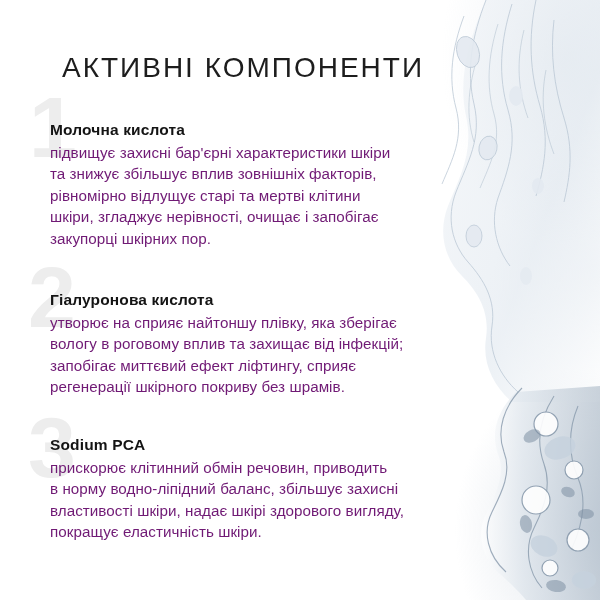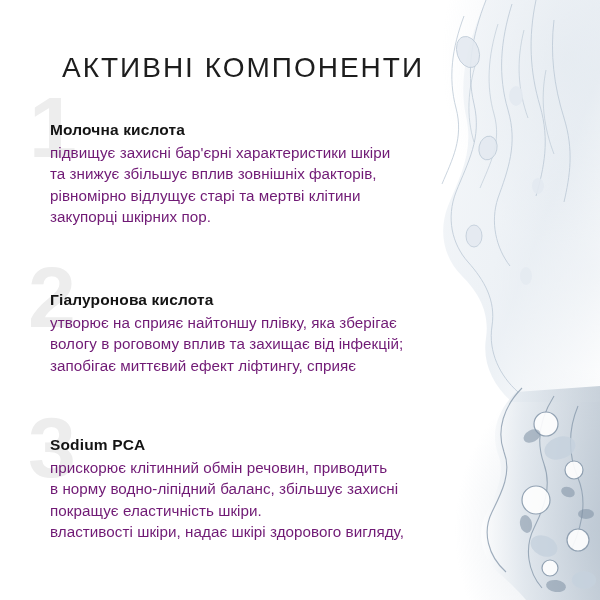--- a/index.html
+++ b/index.html
@@ -225,37 +225,39 @@
   <div class="content">
 
     <h1 class="page-title">АКТИВНІ КОМПОНЕНТИ</h1>
 
     <section class="ingredient ingredient-1">
       <h2 class="ingredient-name">Молочна кислота</h2>
       <p class="ingredient-desc">
         <span class="ln">підвищує захисні бар'єрні характеристики шкіри</span>
         <span class="ln">та знижує збільшує вплив зовнішніх факторів,</span>
         <span class="ln">рівномірно відлущує старі та мертві клітини</span>
+        <span class="ln">шкіри, згладжує нерівності, очищає і запобігає</span>
         <span class="ln">закупорці шкірних пор.</span>
       </p>
     </section>
 
     <section class="ingredient ingredient-2">
       <h2 class="ingredient-name">Гіалуронова кислота</h2>
       <p class="ingredient-desc">
         <span class="ln">утворює на сприяє найтоншу плівку, яка зберігає</span>
         <span class="ln">вологу в роговому вплив та захищає від інфекцій;</span>
         <span class="ln">запобігає миттєвий ефект ліфтингу, сприяє</span>
+        <span class="ln">регенерації шкірного покриву без шрамів.</span>
       </p>
     </section>
 
     <section class="ingredient ingredient-3">
       <h2 class="ingredient-name">Sodium PCA</h2>
       <p class="ingredient-desc">
         <span class="ln">прискорює клітинний обмін речовин, приводить</span>
         <span class="ln">в норму водно-ліпідний баланс, збільшує захисні</span>
+        <span class="ln">властивості шкіри, надає шкірі здорового вигляду,</span>
         <span class="ln">покращує еластичність шкіри.</span>
-        <span class="ln">властивості шкіри, надає шкірі здорового вигляду,</span>
       </p>
     </section>
 
   </div>
 </div>
 
 </body></html>

